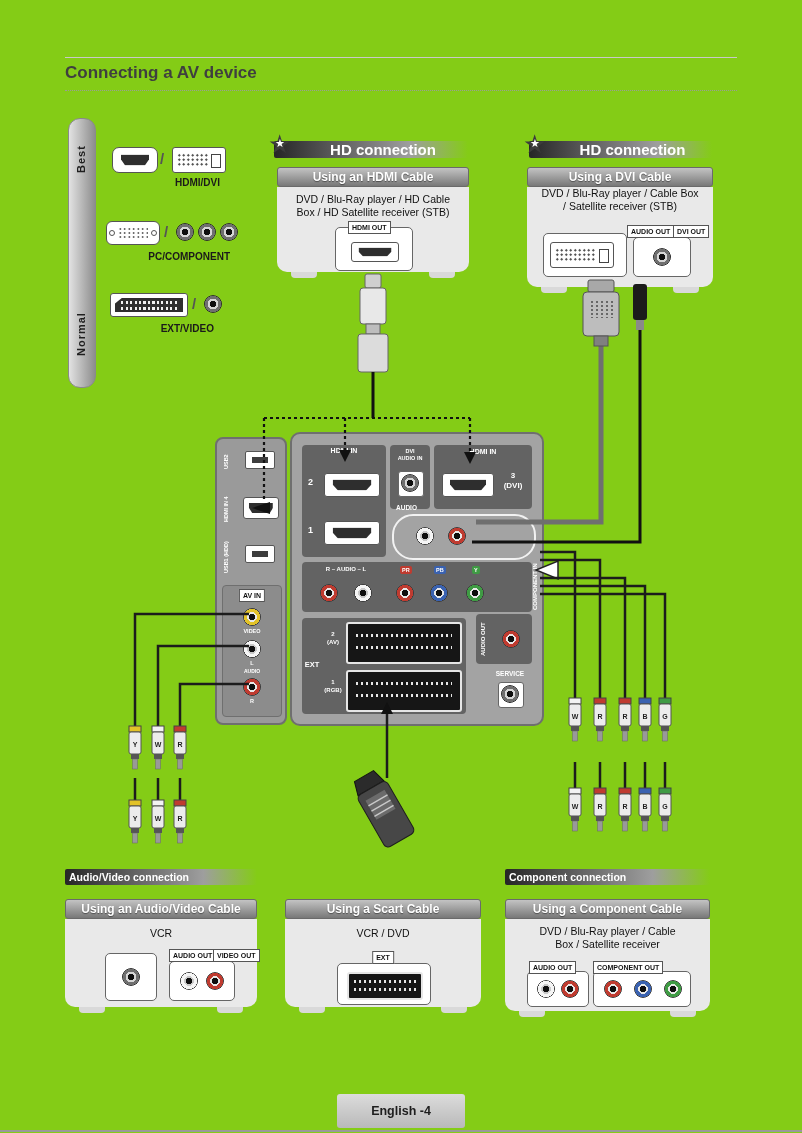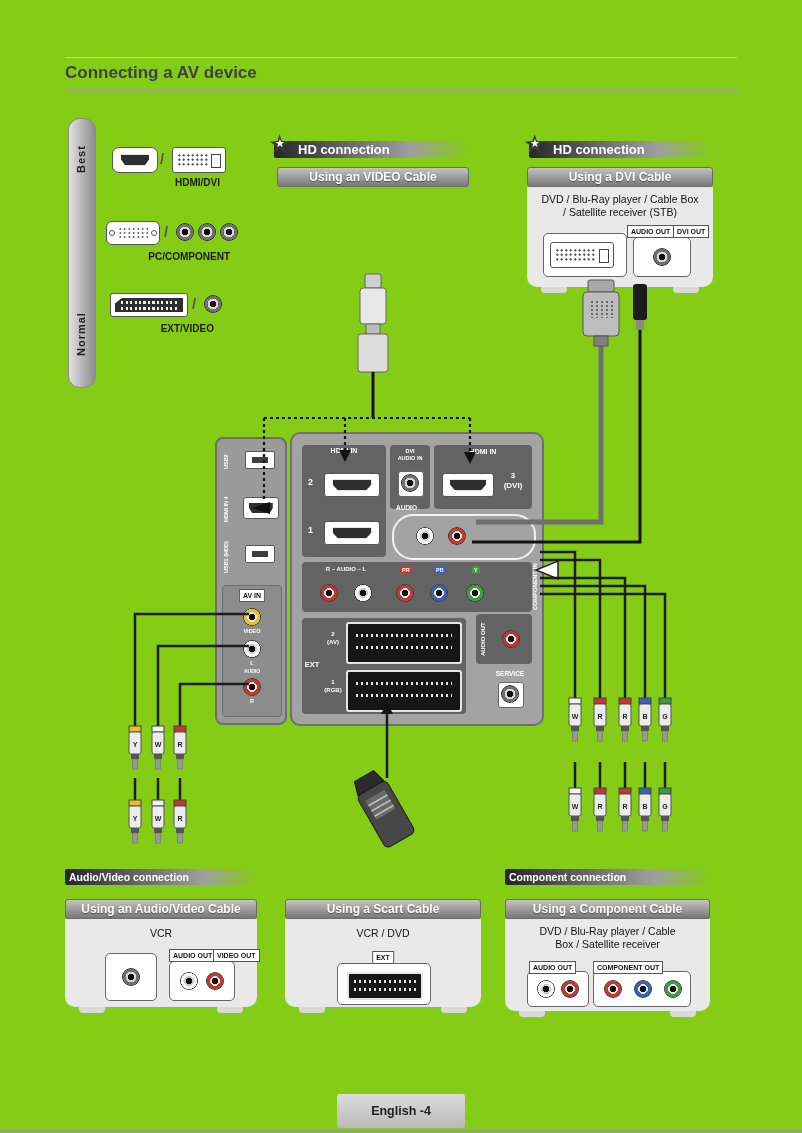--- a/index.html
+++ b/index.html
@@ -31,21 +31,21 @@
   .scarticon { border-radius:3px; }
   .scarticon .body { position:absolute; left:4px; right:4px; top:4px; bottom:4px; background:#2e2e2e;
     clip-path:polygon(10% 0,100% 0,100% 100%,0 100%,0 40%); }
   .scarticon .pins1,.scarticon .pins2 { position:absolute; left:10px; right:10px; height:3px;
     background:repeating-linear-gradient(90deg,#f0f0f0 0 2px,transparent 2px 4.5px); }
   .scarticon .pins1 { top:7px; } .scarticon .pins2 { top:13px; }
 
   .hdbadge { position:absolute; height:17px; background:linear-gradient(to right,#262626,#9e9e9e 70%,rgba(238,238,238,0)); border-radius:2px; }
   .hdbadge .star-big { position:absolute; left:-6px; top:-12px; font-size:26px; color:#3c3c3c; }
   .hdbadge .star-small { position:absolute; left:1px; top:-4px; font-size:11px; color:#fff; }
-  .hdbadge .txt { display:block; margin-left:24px; color:#fff; font-weight:bold; font-size:13px; line-height:17px; }
+  .hdbadge .txt { display:block; margin-left:24px; color:#fff; font-weight:bold; font-size:15px; line-height:17px;text-align:center; }
   .badge2 { position:absolute; height:16px; background:linear-gradient(to right,#262626,#9e9e9e 72%,rgba(238,238,238,0));
     color:#fff; font-weight:bold; font-size:10.5px; line-height:16px; padding-left:4px; border-radius:2px; box-sizing:border-box; }
 
   .panel { position:absolute; }
   .phdr { height:20px; background:linear-gradient(#c3c3c3,#787878); border:1px solid #6a6a6a; border-radius:3px; box-sizing:border-box;
     color:#fff; font-weight:bold; font-size:12px; text-align:center; line-height:18px; text-shadow:0 1px 1px rgba(0,0,0,.45); }
   .pbody { position:relative; background:#e9e9e9; border-radius:0 0 10px 10px; }
   .ptext { font-size:10.5px; line-height:13px; color:#111; text-align:center; }
   .pfoot { position:absolute; bottom:-6px; width:26px; height:6px; background:#d9d9d9; border-radius:0 0 4px 4px; }
   .portbox { position:absolute; background:#fff; border:1px solid #666; border-radius:5px; }
@@ -135,27 +135,39 @@
     <span class="star-small">★</span>
     <span class="txt">HD connection</span>
   </div>
   <div class="hdbadge" style="left:529px;top:141px;width:183px">
     <span class="star-big">★</span>
     <span class="star-small">★</span>
     <span class="txt">HD connection</span>
   </div>
 
   <div class="panel" style="left:277px;top:167px;width:192px">
-    <div class="phdr">Using an VIDEO Cable</div>
+    <div class="phdr">Using an HDMI Cable</div>
+    <div class="pbody" style="height:85px">
+      <div class="ptext" style="padding-top:6px">DVD / Blu-Ray player / HD Cable</div>
+      <div class="ptext">Box / HD Satellite receiver (STB)</div>
+      <div class="portbox" style="left:58px;top:40px;width:76px;height:42px">
+        <span class="tag" style="left:12px;top:-7px">HDMI OUT</span>
+        <span class="hport" style="left:15px;top:14px;width:46px;height:18px">
+            <i></i>
+          </span>
+      </div>
+      <span class="pfoot" style="left:14px"></span>
+      <span class="pfoot" style="right:14px"></span>
+    </div>
   </div>
 
   <div class="panel" style="left:527px;top:167px;width:186px">
     <div class="phdr">Using a DVI Cable</div>
     <div class="pbody" style="height:100px">
-      <div class="ptext" style="padding-top:6px">DVD / Blu-Ray player / Cable Box</div>
+      <div class="ptext" style="">DVD / Blu-Ray player / Cable Box</div>
       <div class="ptext">/ Satellite receiver (STB)</div>
       <span class="tag" style="left:100px;top:38px">AUDIO OUT</span>
       <span class="tag" style="left:146px;top:38px">DVI OUT</span>
       <div class="portbox" style="left:16px;top:46px;width:82px;height:42px">
         <div class="dviicon" style="left:6px;top:8px;width:62px;height:24px;border-width:1px">
             <span class="dots" style="width:40px"></span>
             <span class="slot"></span>
           </div>
       </div>
       <div class="portbox" style="left:106px;top:50px;width:56px;height:38px">

